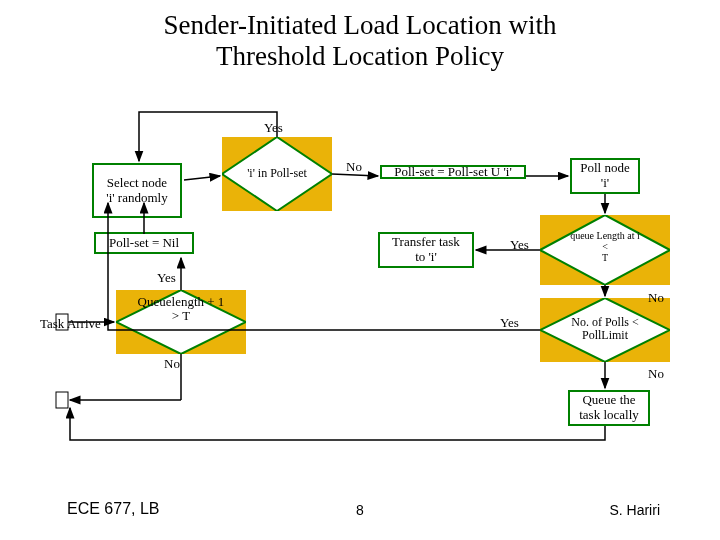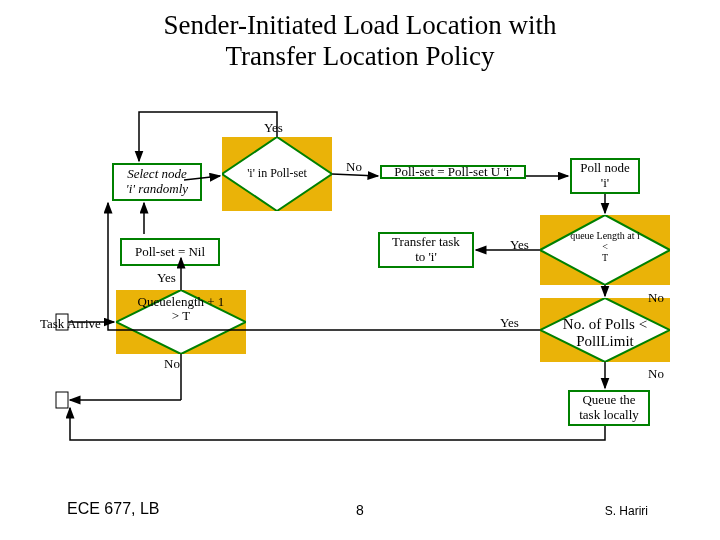--- a/index.html
+++ b/index.html
@@ -62,62 +62,62 @@
     position: absolute;
     left: 0;
     width: 720px;
     bottom: 22px;
     text-align: center;
     font-size: 14px;
     font-family: Arial, sans-serif;
   }
   .footer-right {
     position: absolute;
-    right: 72px;
+    right: 60px;
     bottom: 22px;
-    font-size: 12px;
+    font-size: 14px;
     font-family: Arial, sans-serif;
   }
   svg.arrows {
     position: absolute;
     top: 0; left: 0;
     width: 720px; height: 540px;
     pointer-events: none;
   }
 </style>
 </head>
 <body>
 
 <div class="title">
   <span>Sender-Initiated Load Location with</span><br>
-  <span>Transfer Location Policy</span>
-</div>
-
-<div class="box" style="left:112px; top:163px; width:90px; height:38px;font-style:italic;">
+  <span>Threshold Location Policy</span>
+</div>
+
+<div class="box" style="left:92px; top:163px; width:90px; height:55px;">
   <span style="white-space:pre-line;">Select node
 'i' randomly</span>
 </div>
 
 <div class="diamond" style="left:222px; top:137px; width:110px; height:74px;">
   <svg width="110" height="74">
       <polygon points="55,0 110,37 55,74 0,37" fill="#fff" stroke="#008000" stroke-width="2"></polygon>
     </svg>
   <div class="dtext" style="top: 30px; white-space: pre-line;">'i' in Poll-set</div>
 </div>
 
 <div class="box" style="left:380px; top:165px; width:146px; height:14px;">
   <span>Poll-set = Poll-set U 'i'</span>
 </div>
 
 <div class="box" style="left:570px; top:158px; width:70px; height:36px;font-family:Liberation Serif, serif;">
   <span style="white-space:pre-line;">Poll node
 'i'</span>
 </div>
 
-<div class="box" style="left:94px; top:238px; width:100px; height:28px;margin-left:26px;">
+<div class="box" style="left:94px; top:232px; width:100px; height:22px;">
   <span>Poll-set = Nil</span>
 </div>
 
 <div class="box" style="left:378px; top:232px; width:96px; height:36px;">
   <span style="white-space:pre-line;">Transfer task
 to 'i'</span>
 </div>
 
 <div class="diamond" style="left:540px; top:215px; width:130px; height:70px;">
   <svg width="130" height="70">
@@ -133,21 +133,21 @@
       <polygon points="65,0 130,32 65,64 0,32" fill="#fff" stroke="#008000" stroke-width="2"></polygon>
     </svg>
   <div class="dtext" style="top: 5px; font-size: 13px; white-space: pre-line;">Queuelength + 1
 &gt; T</div>
 </div>
 
 <div class="diamond" style="left:540px; top:298px; width:130px; height:64px;">
   <svg width="130" height="64">
       <polygon points="65,0 130,32 65,64 0,32" fill="#fff" stroke="#008000" stroke-width="2"></polygon>
     </svg>
-  <div class="dtext" style="top: 18px; font-size: 15px; white-space: pre-line;">No. of Polls &lt;
+  <div class="dtext" style="top: 18px; font-size: 12px; white-space: pre-line;">No. of Polls &lt;
 PollLimit</div>
 </div>
 
 <div class="box" style="left:568px; top:390px; width:82px; height:36px;">
   <span style="white-space:pre-line;">Queue the
 task locally</span>
 </div>
 
 <div class="label" style="left:264px; top:120px;">Yes</div>
 <div class="label" style="left:346px; top:159px;">No</div>

